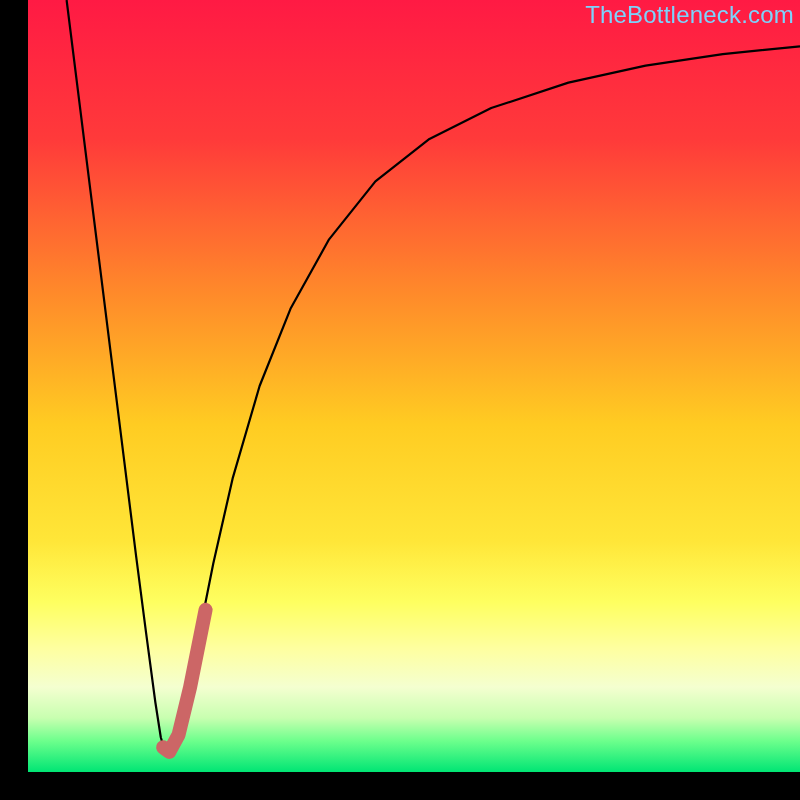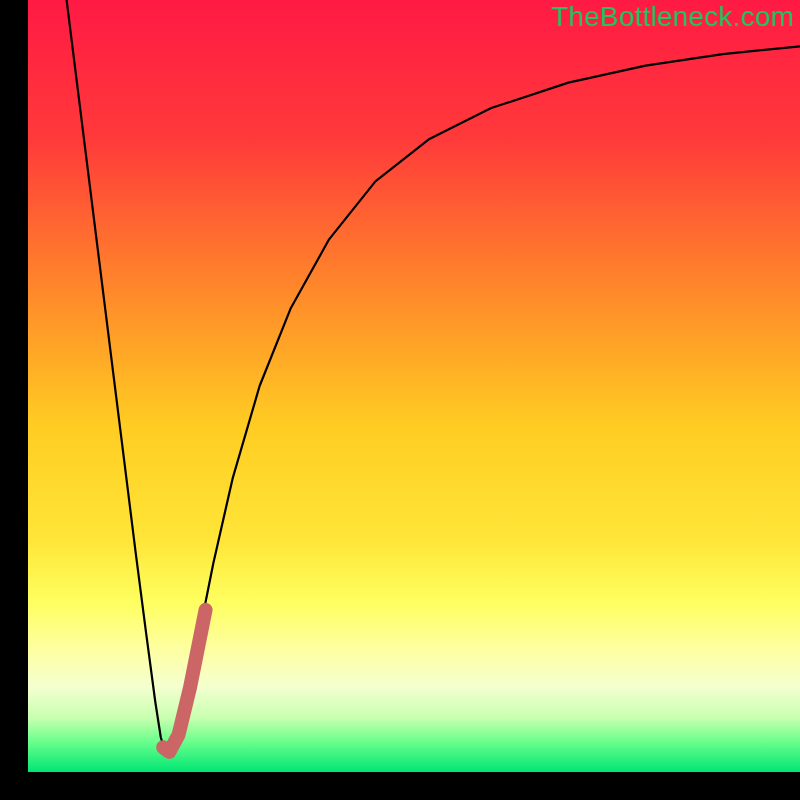--- a/index.html
+++ b/index.html
@@ -21,23 +21,23 @@
     position: absolute;
     left: 28px;
     top: 0;
     width: 772px;
     height: 772px;
   }
   .watermark {
     position: absolute;
     top: 1px;
     right: 6px;
-    font-size: 28px;
+    font-size: 24px;
     font-weight: 500;
-    color: #22c55e;
+    color: #7dd3fc;
     letter-spacing: 0.2px;
     user-select: none;
     pointer-events: none;
     z-index: 10;
   }
   svg {
     display: block;
   }
 </style>
 </head>

